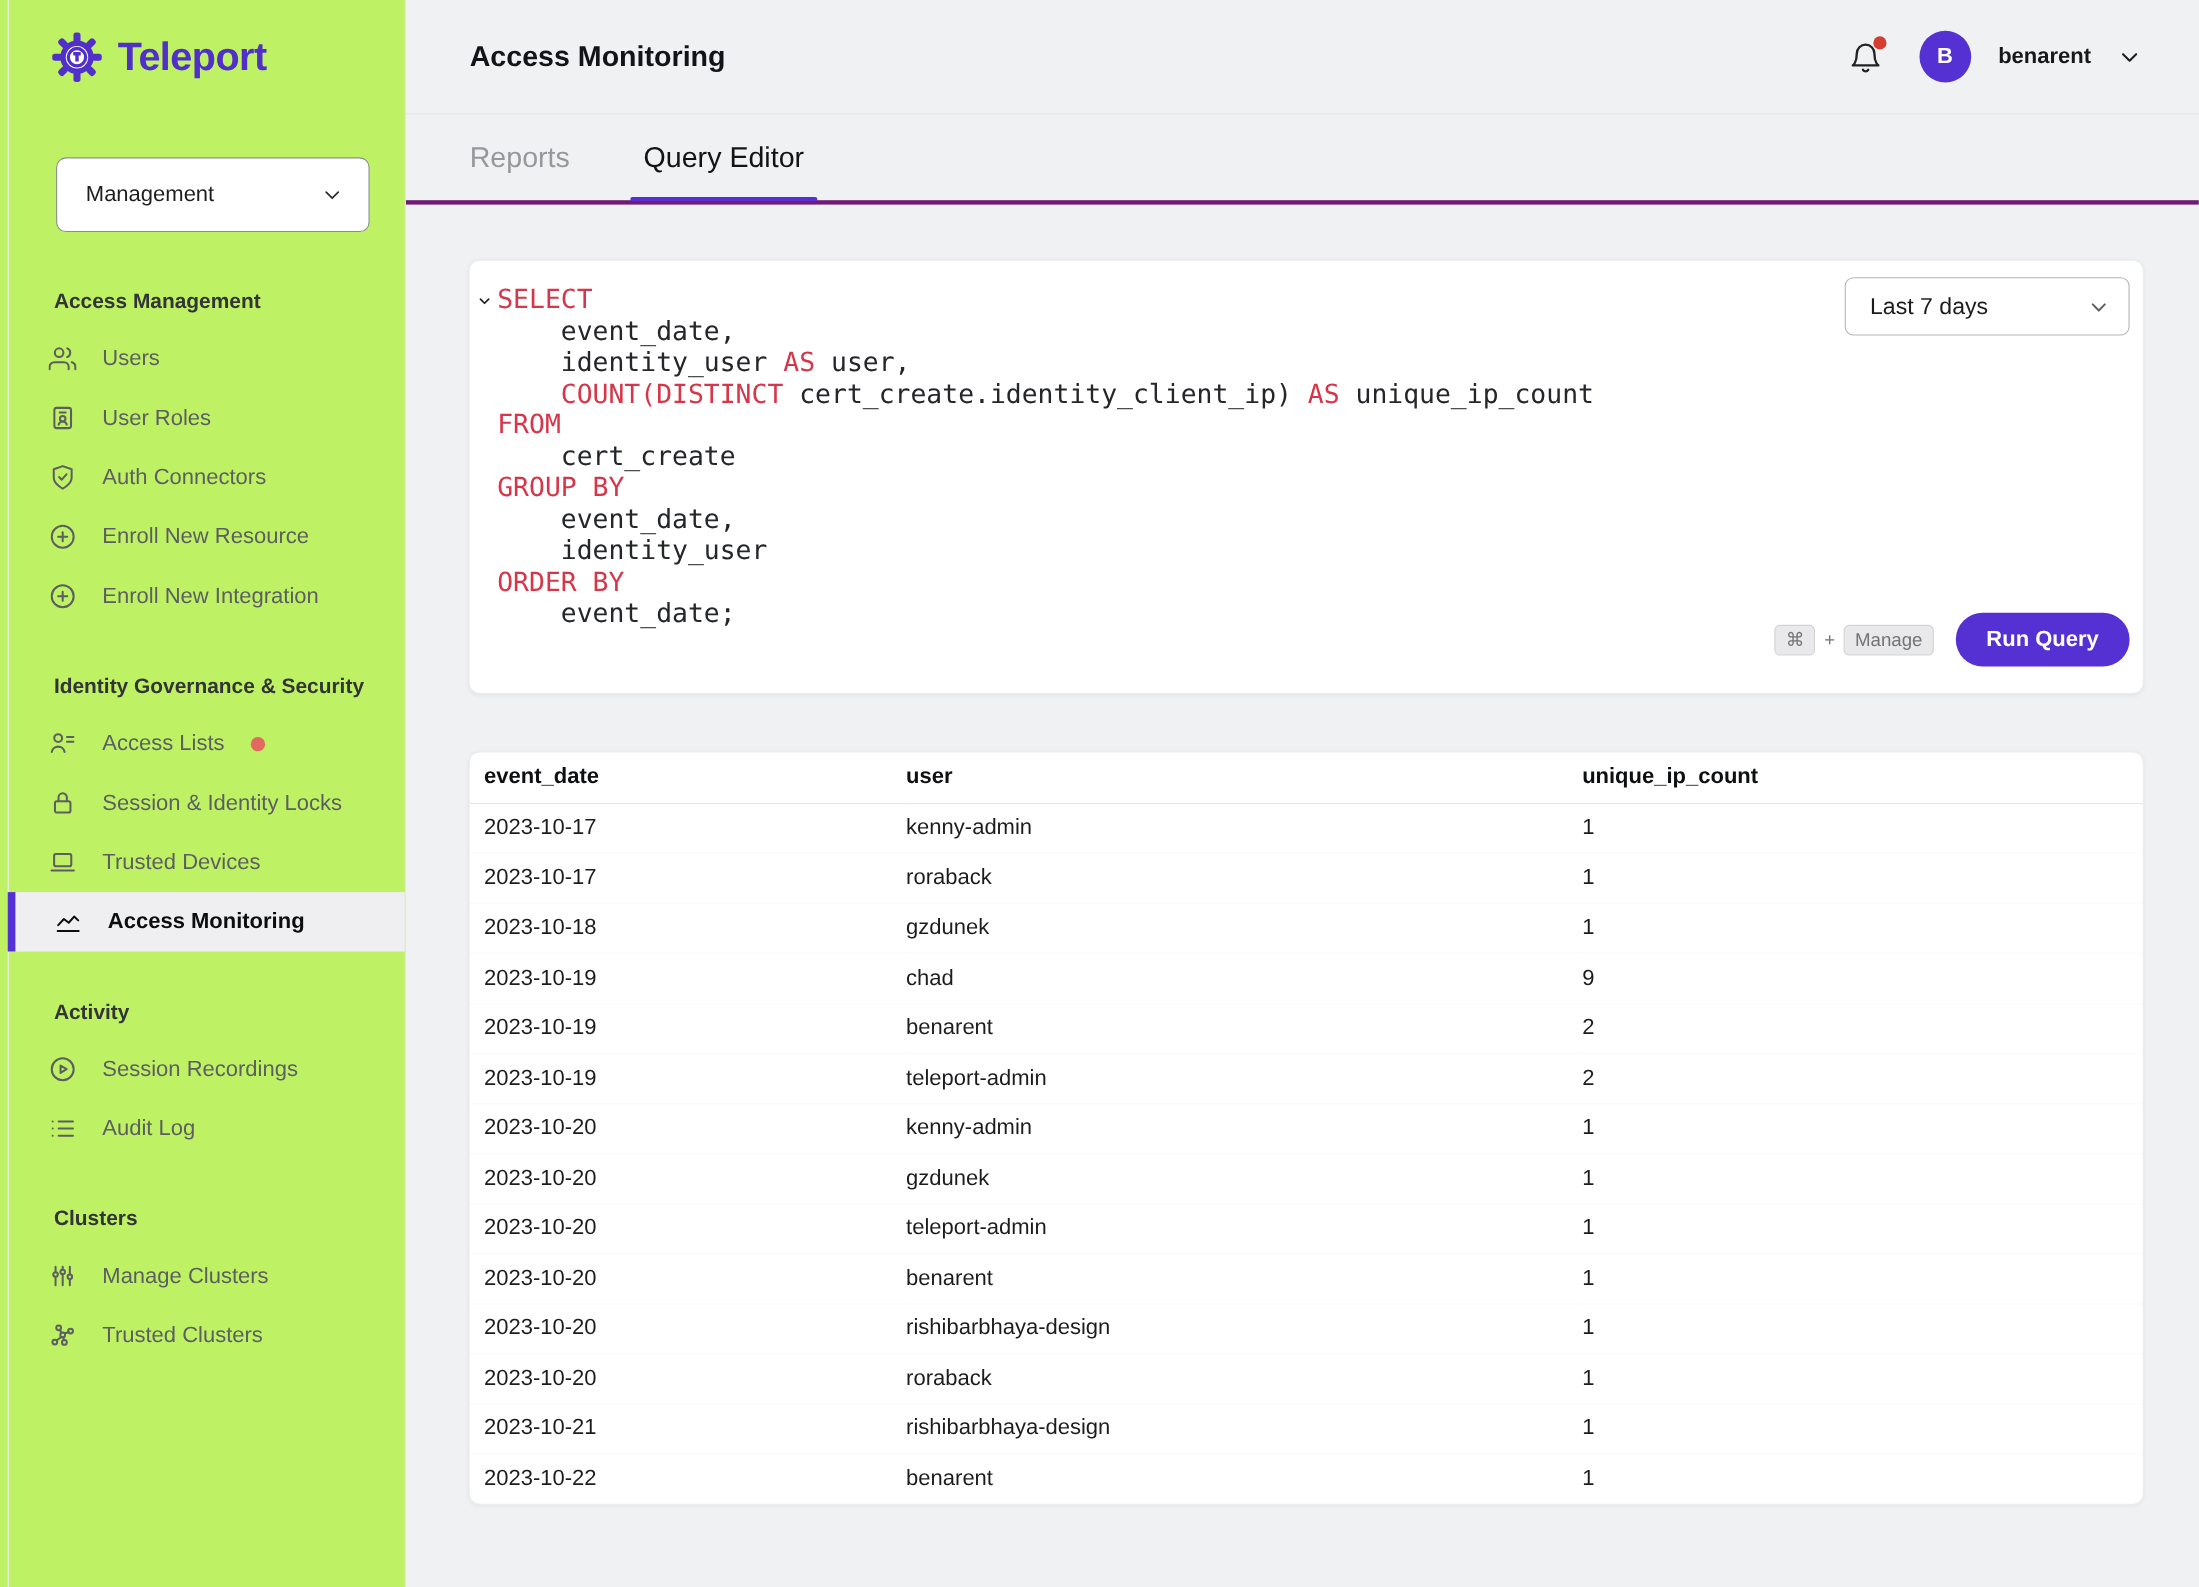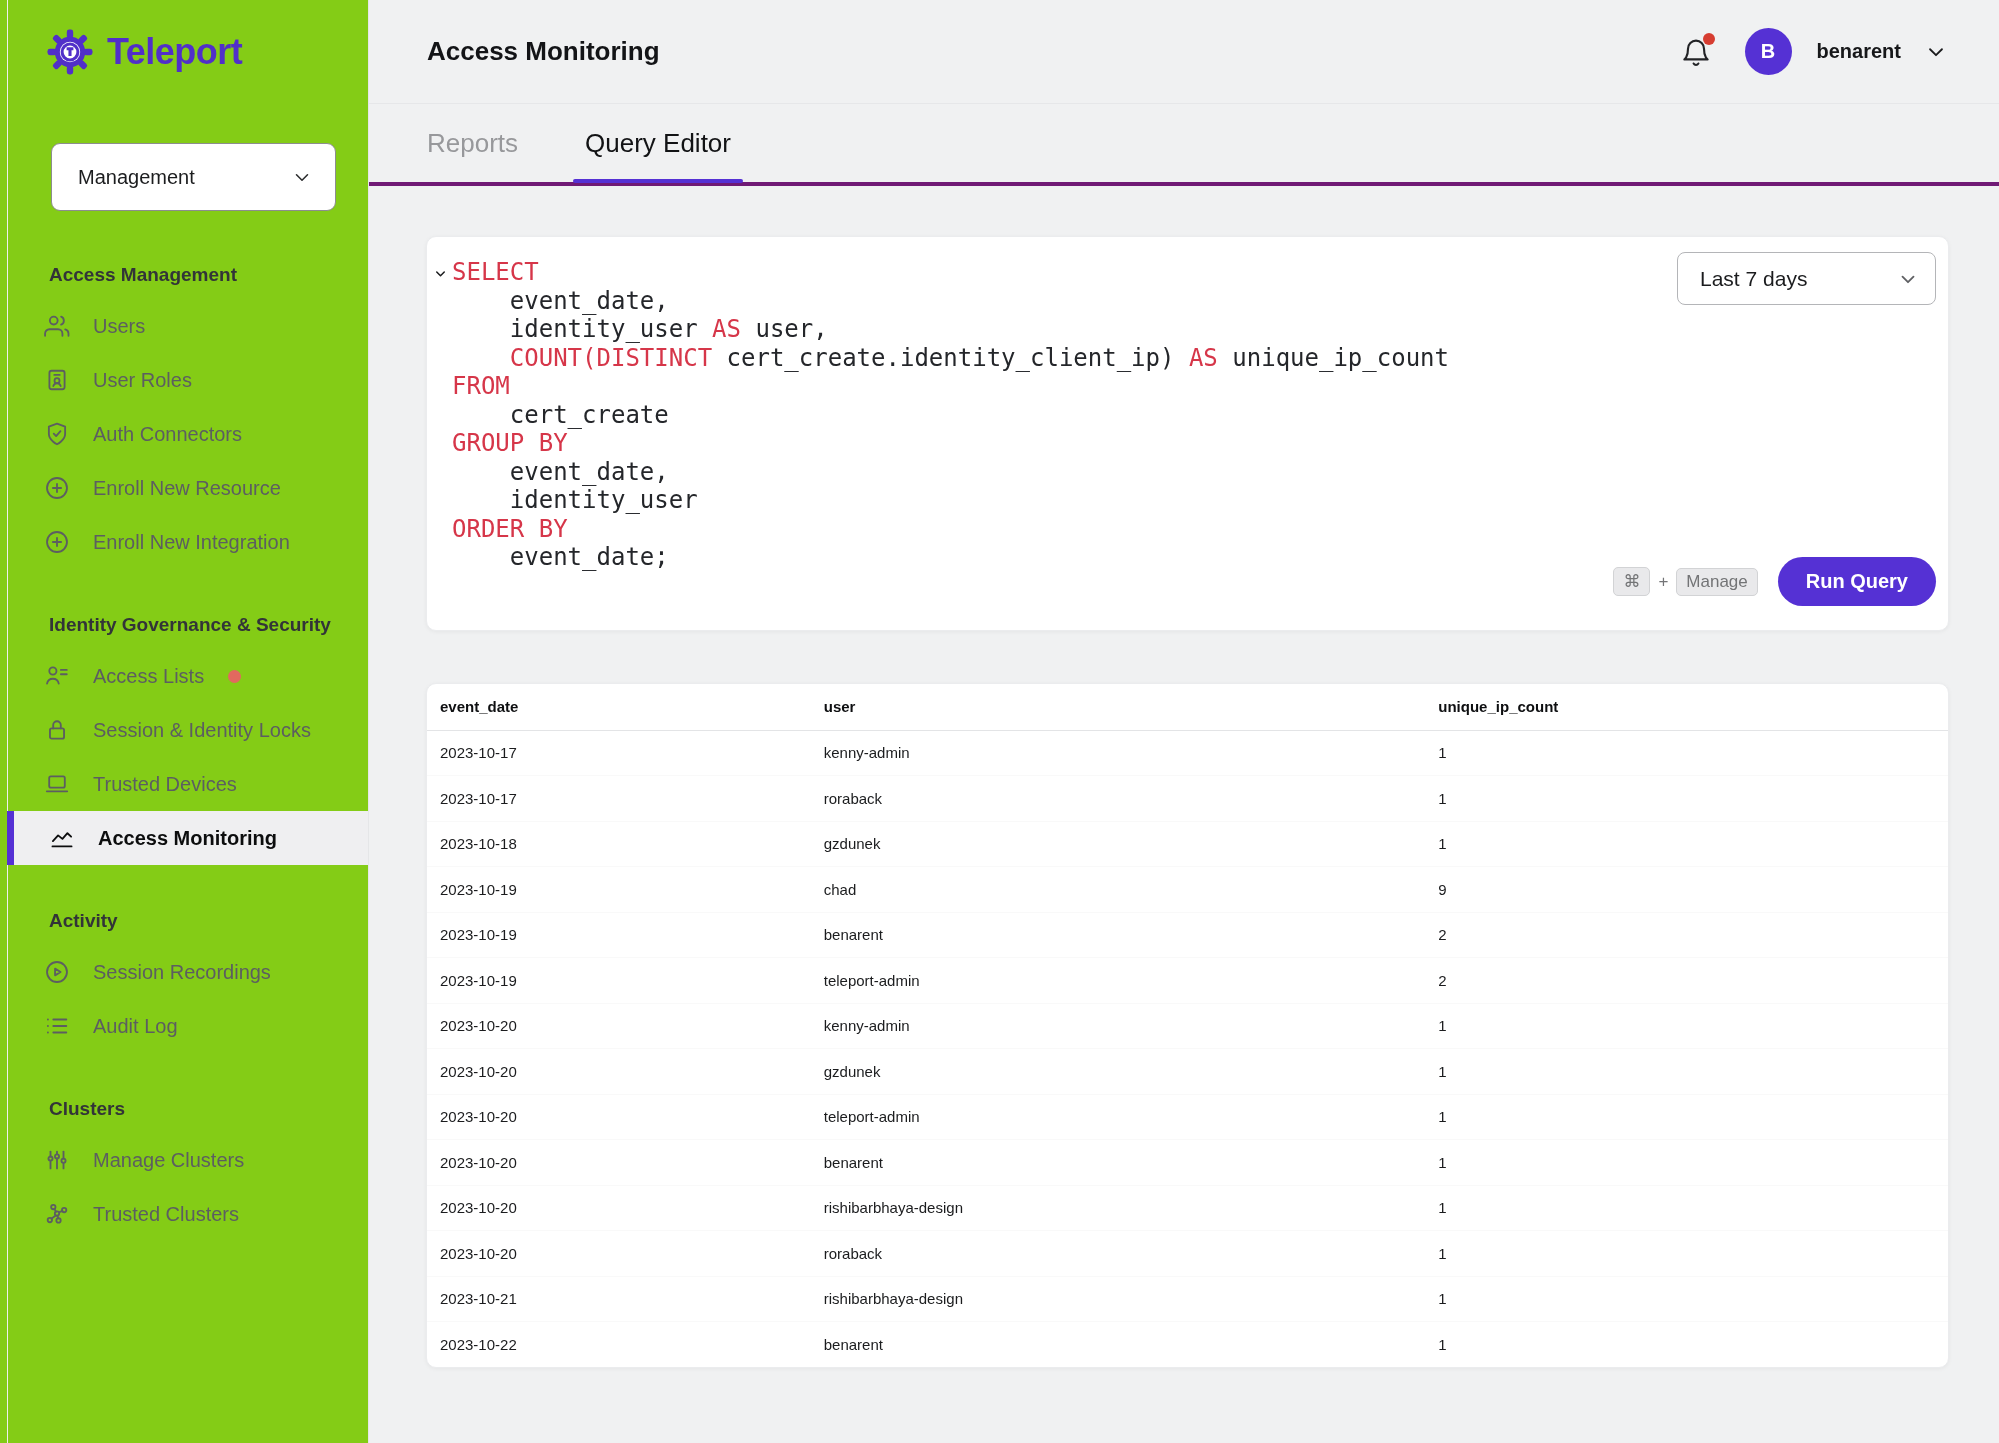--- a/index.html
+++ b/index.html
@@ -1,21 +1,21 @@
 <!DOCTYPE html>
 <html style="--accent: #5531d4; --logo: #512fc9; --kw: #d63649; --dot-notif: #d63d31; --dot-badge: #e2695f;"><head>
 <meta charset="utf-8">
 <style>
   * { margin:0; padding:0; box-sizing:border-box; }
   html,body { width:1999px; height:1443px; overflow:hidden; }
   body { font-family:"Liberation Sans","DejaVu Sans",sans-serif; background:#f0f1f2; color:#1b1c1e; }
   .app { display:flex; width:1999px; height:1443px; }
 
   
-  .sidebar { position:relative; width:369px; min-width:369px; height:100%; background:#84cc16; border-right:1px solid #e5e6e8; }
+  .sidebar { position:relative; width:369px; min-width:369px; height:100%; background:#bef264; border-right:1px solid #e5e6e8; }
   .sidebar::before { content:''; position:absolute; left:7px; top:0; bottom:0; width:1px; background:#eeeeef; }
   .logo-row { display:flex; align-items:center; gap:13px; padding:28px 0 0 46px; }
   .logo-text { font-size:36px; font-weight:800; letter-spacing:-0.5px; color:var(--logo); }
   .workspace { margin:67px 32px 0 51px; height:68px; background:#fff; border:1px solid #8c8d8f; border-radius:9px; display:flex; align-items:center; justify-content:space-between; padding:0 22px 0 26px; font-size:20px; color:#1c1d1f; cursor:pointer; }
   .workspace .chev { width:22px; height:22px; stroke:#2b2c2e; }
   .section { margin-top:45px; }
   .section.first { margin-top:53px; }
   .section-title { padding-left:49px; font-size:19px; font-weight:700; color:#323438; margin-bottom:13px; }
   .nav-item { height:54px; display:flex; align-items:center; padding-left:44px; font-size:20px; color:#5c5e61; cursor:pointer; position:relative; }
   .nav-item .nicon { width:26px; height:26px; margin-right:23px; flex:none; }
@@ -49,21 +49,21 @@
   .code .kw { color:var(--kw); }
   .range-select { position:absolute; top:15px; right:12px; width:259px; height:53px; background:#fff; border:1px solid #b4b5b8; border-radius:8px; display:flex; align-items:center; justify-content:space-between; padding:0 16px 0 22px; font-size:21px; color:#1b1c1e; cursor:pointer;text-align:right; }
   .range-select .chev { width:22px; height:22px; stroke:#5f6063; }
   .run-row { position:absolute; bottom:24px; right:12px; display:flex; align-items:center; }
   .kbd { background:#e9e9eb; border:1px solid #d2d3d5; border-radius:5px; padding:3px 9px; font-size:17px; color:#737476; }
   .plus-sep { margin:0 8px; font-size:17px; color:#737476; }
   .run-btn { margin-left:20px; height:49px; padding:0 28px; border:none; border-radius:25px; background:var(--accent); color:#fff; font-size:20px; font-weight:700; cursor:pointer; }
 
   
   .table-card { margin-top:52px; margin-bottom:30px; overflow:hidden; }
-  table { width:100%; border-collapse:collapse; font-size:15px; color:#1b1c1e; }
+  table { width:100%; border-collapse:collapse; font-size:20px; color:#1b1c1e; }
   th { text-align:left; font-weight:700; height:46px; border-bottom:1px solid #e3e4e6; color:#0e0f11; }
   td { height:45.5px; font-weight:400; }
   tbody tr + tr td { border-top:1px solid rgba(0,0,0,0.025); }
   th.c1, td.c1 { width:397px; padding-left:13px; }
   th.c2, td.c2 { width:615px; }
   th.c3, td.c3 { width:510px; }
 
   svg.stroke { fill:none; stroke:currentColor; stroke-width:1.7; stroke-linecap:round; stroke-linejoin:round; }
 </style>
 </head>

